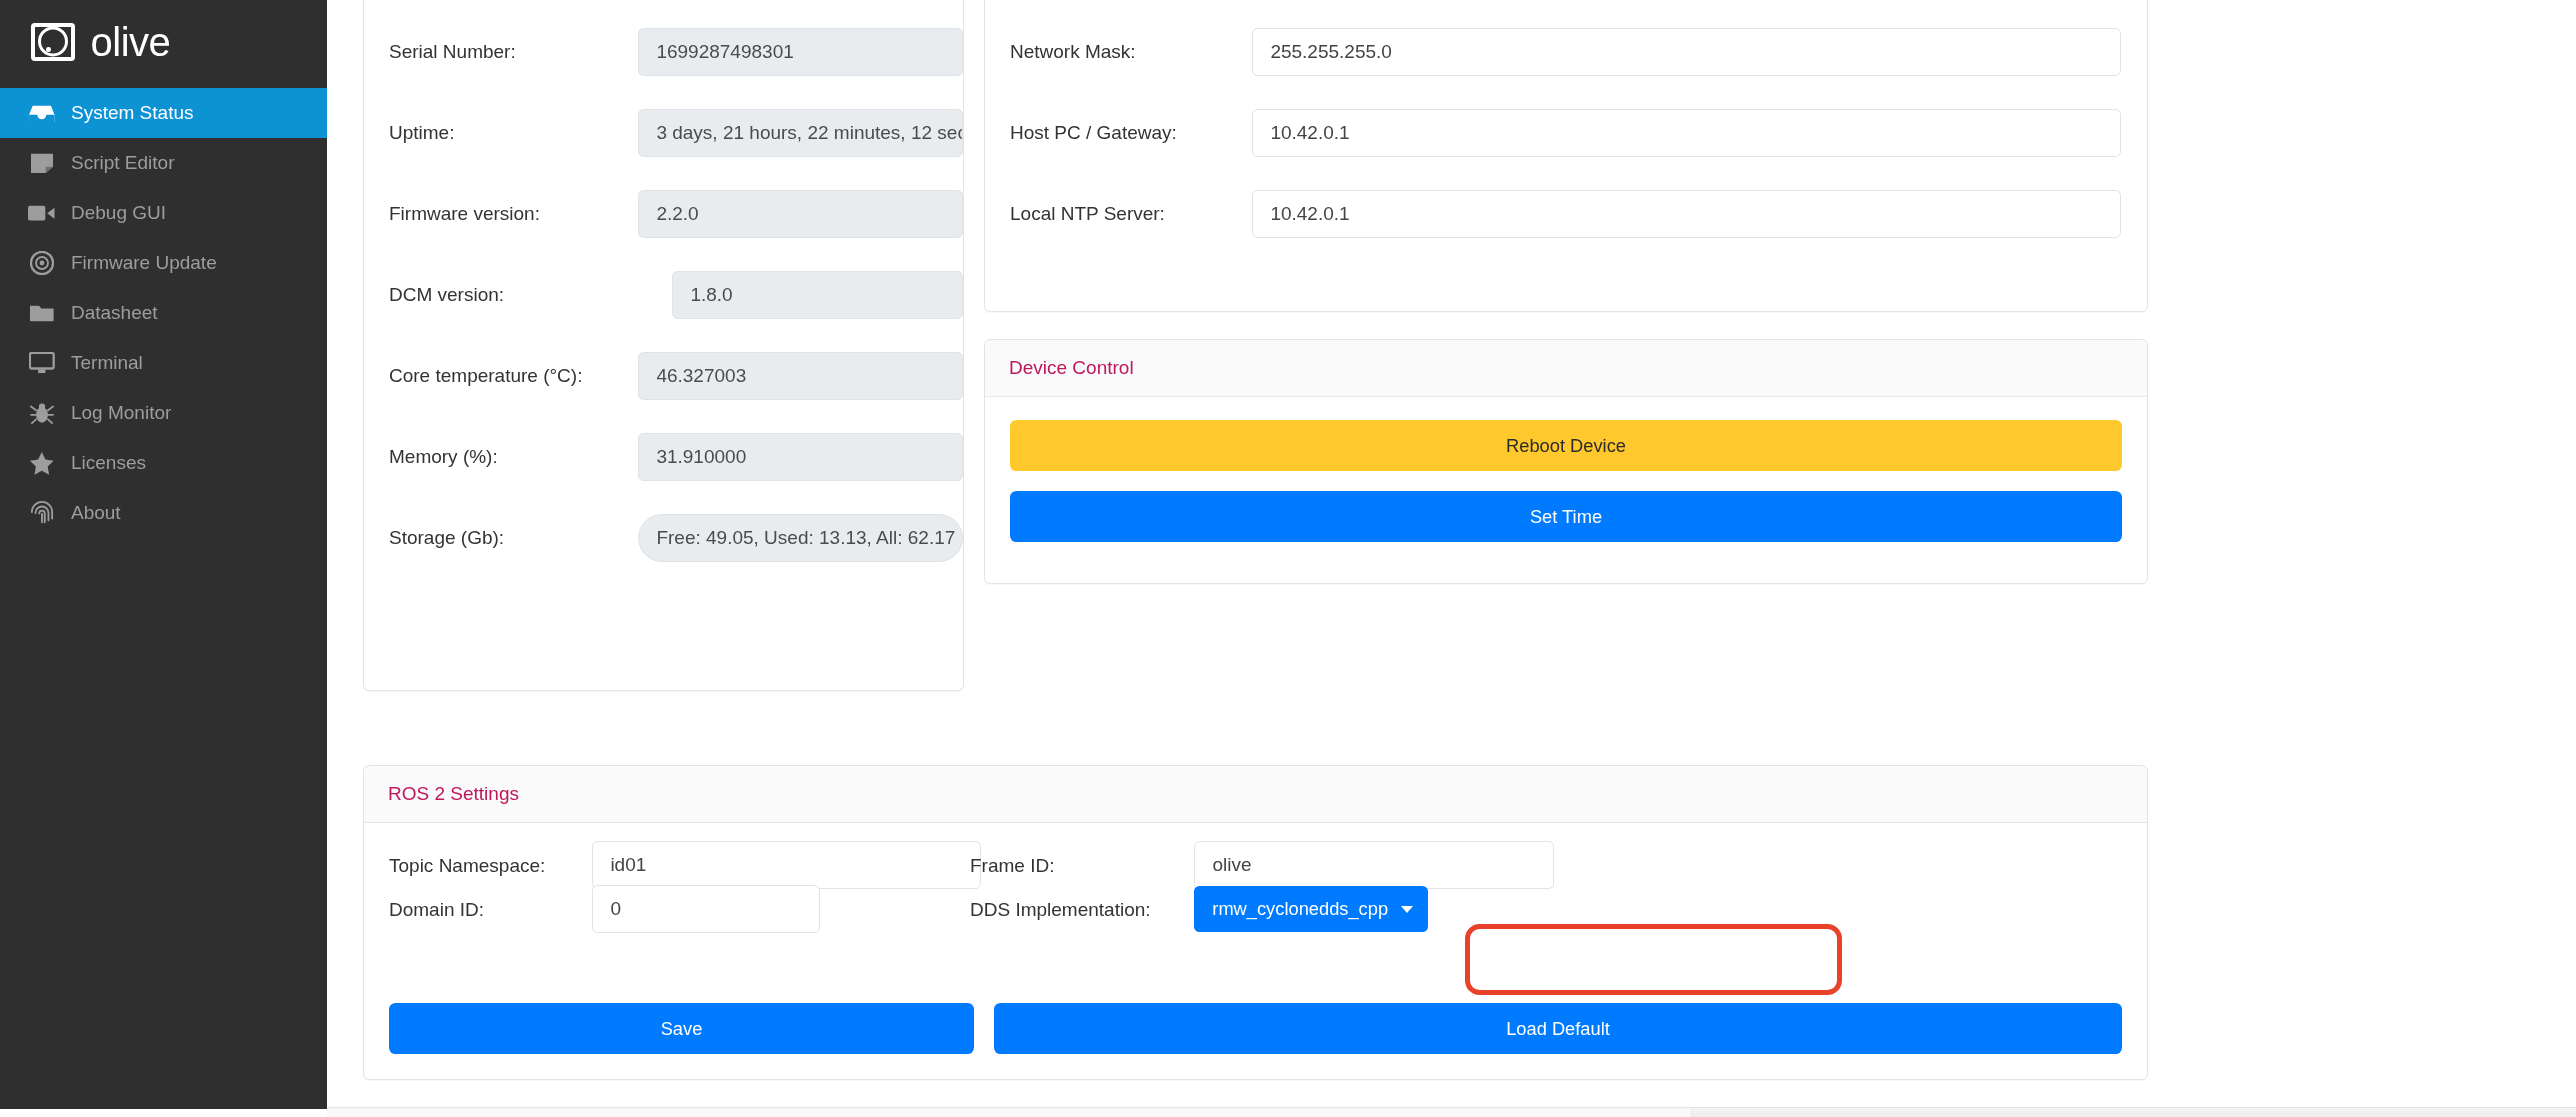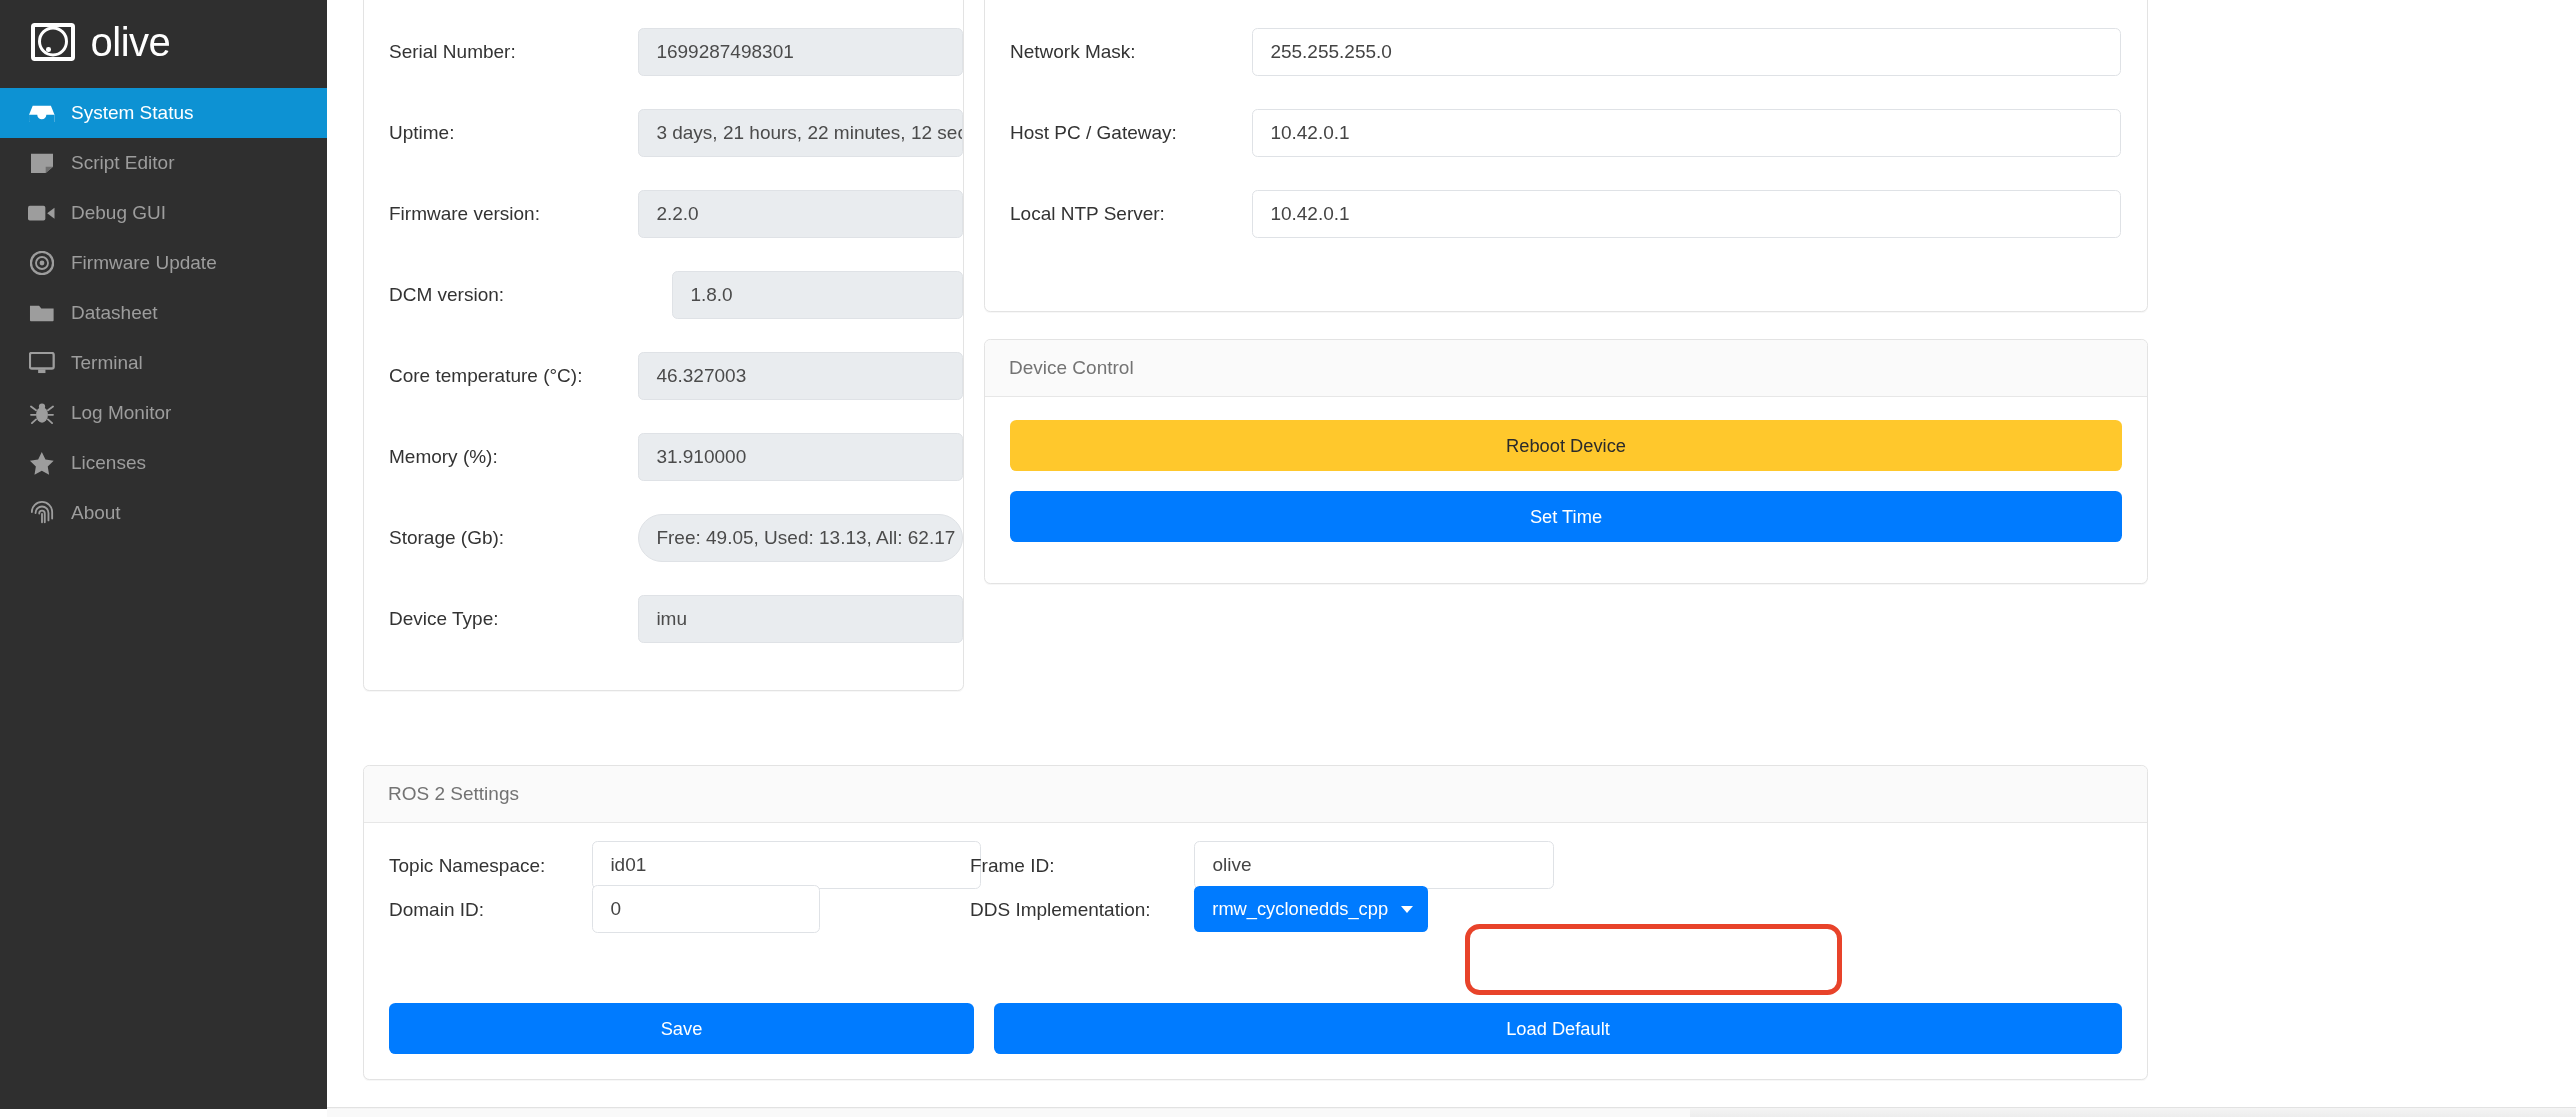--- a/index.html
+++ b/index.html
@@ -90,21 +90,21 @@
     box-shadow: 0 0.9px 0.9px rgba(0,0,0,0.035);
   }
   .card-header {
     height: 57px;
     background: #fafafa;
     border-bottom: 0.9px solid #e7e7e7;
     border-radius: 5.5px 5.5px 0 0;
     display: flex; align-items: center;
     padding-left: 24px;
     font-size: 19px;
-    color: #737373;
+    color: #be185d;
   }
 
   .frow {
     display: flex; align-items: center;
     height: 81px;
   }
   .flabel {
     font-size: 19px;
     color: #333333;
     flex: 0 0 auto;
@@ -320,24 +320,20 @@
         <div class="finput disabled" style="width:329px;">46.327003</div>
       </div>
       <div class="frow" style="padding:0 0 0 25px;">
         <div class="flabel" style="width:249px;">Memory (%):</div>
         <div class="finput disabled" style="width:329px;">31.910000</div>
       </div>
       <div class="frow" style="padding:0 0 0 25px;">
         <div class="flabel" style="width:249px;">Storage (Gb):</div>
         <div class="finput disabled" style="width:329px;border-radius:24px;">Free: 49.05, Used: 13.13, All: 62.17</div>
       </div>
-      <div class="frow" style="padding:0 0 0 25px;">
-        <div class="flabel" style="width:249px;">Device Type:</div>
-        <div class="finput disabled" style="width:329px;">imu</div>
-      </div>
     </section>
 
     <section class="card" style="left:657px; top:-80px; width:1164px; height:392px;">
       <div class="frow" style="padding:0 0 0 25px; height:90px;">
         
         
       </div>
       <div class="frow" style="padding:0 0 0 25px;">
         <div class="flabel" style="width:242px;">Network Mask:</div>
         <div class="finput" style="width:869px;">255.255.255.0</div>

